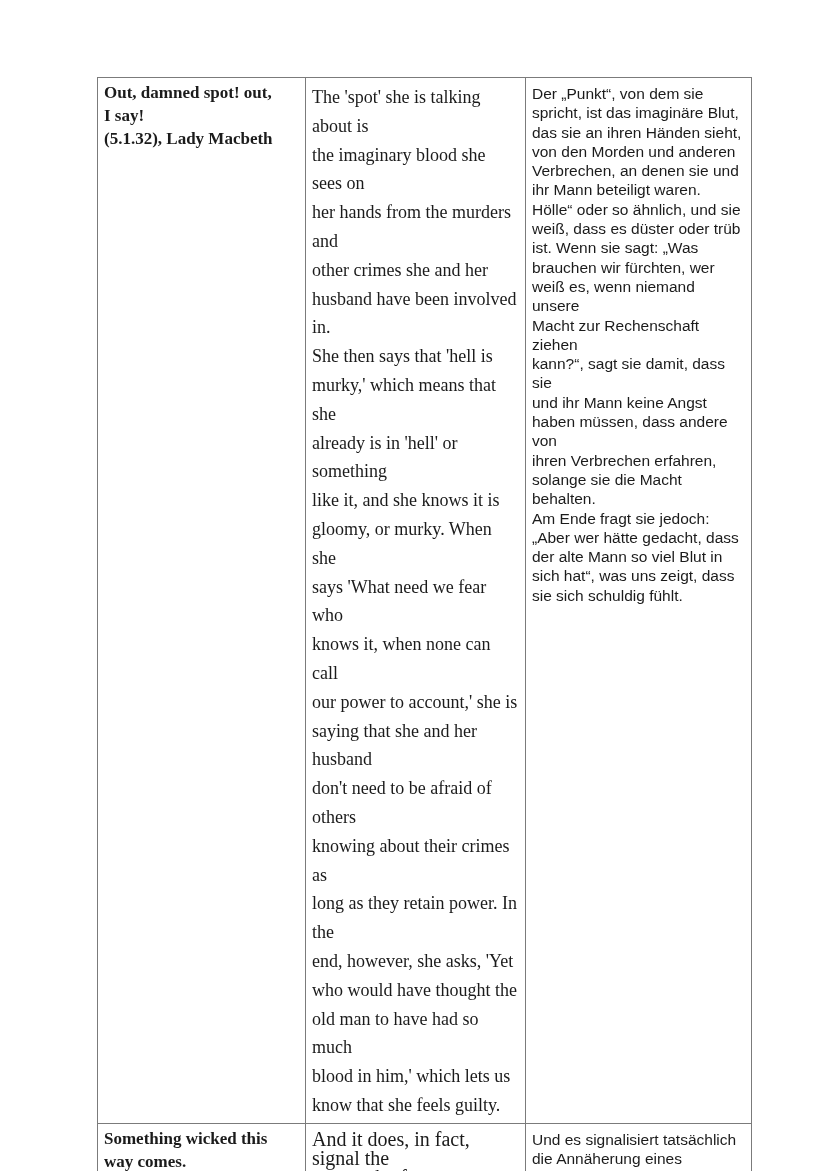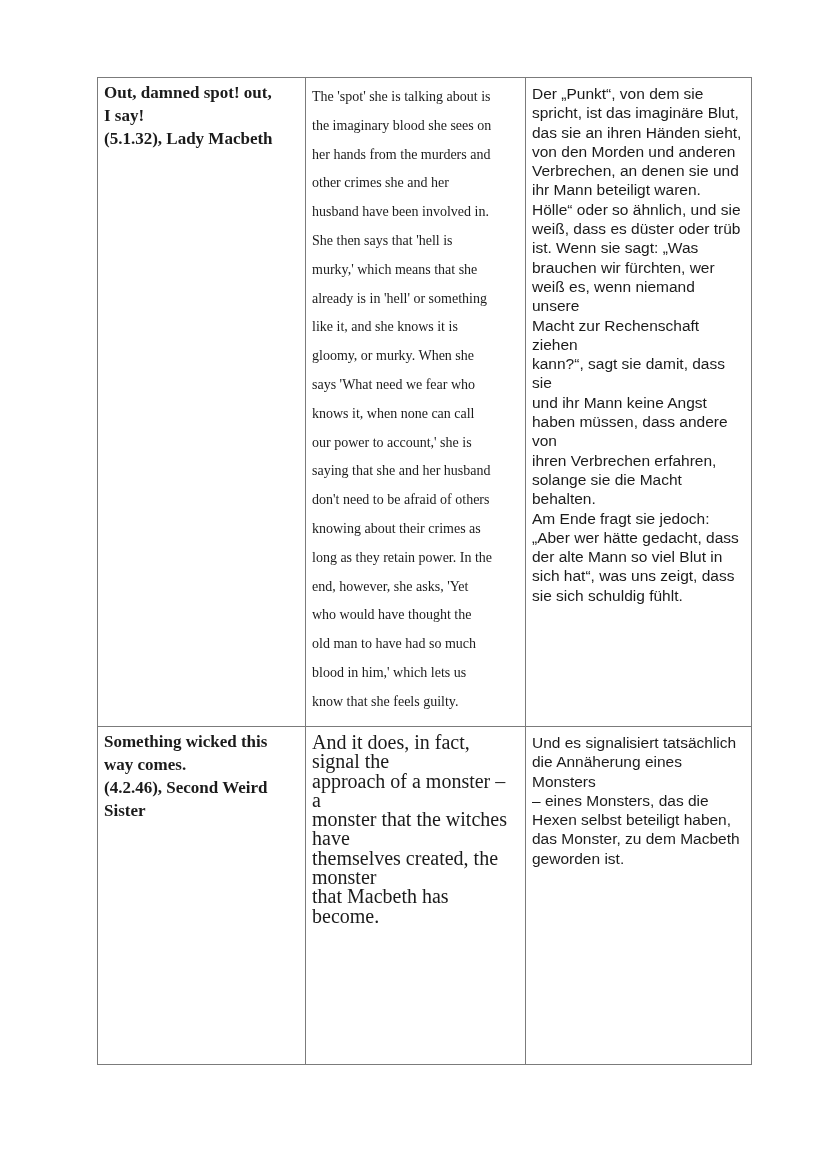--- a/index.html
+++ b/index.html
@@ -37,21 +37,21 @@
   tr.row-2 { height: 338px; }
   .cell-text { white-space: pre-line; color: #1b1b1b; }
   .quote-text {
     font-family: "Liberation Serif", serif;
     font-weight: bold;
     font-size: 17px;
     line-height: 23px;
   }
   .english-text-spaced {
     font-family: "Liberation Serif", serif;
-    font-size: 14px;
+    font-size: 18px;
     line-height: 28.8px;
     padding-top: 2px;
   }
   .english-text {
     font-family: "Liberation Serif", serif;
     font-size: 20px;
     line-height: 19.3px;
     padding-top: 3px;
   }
   .german-text {

